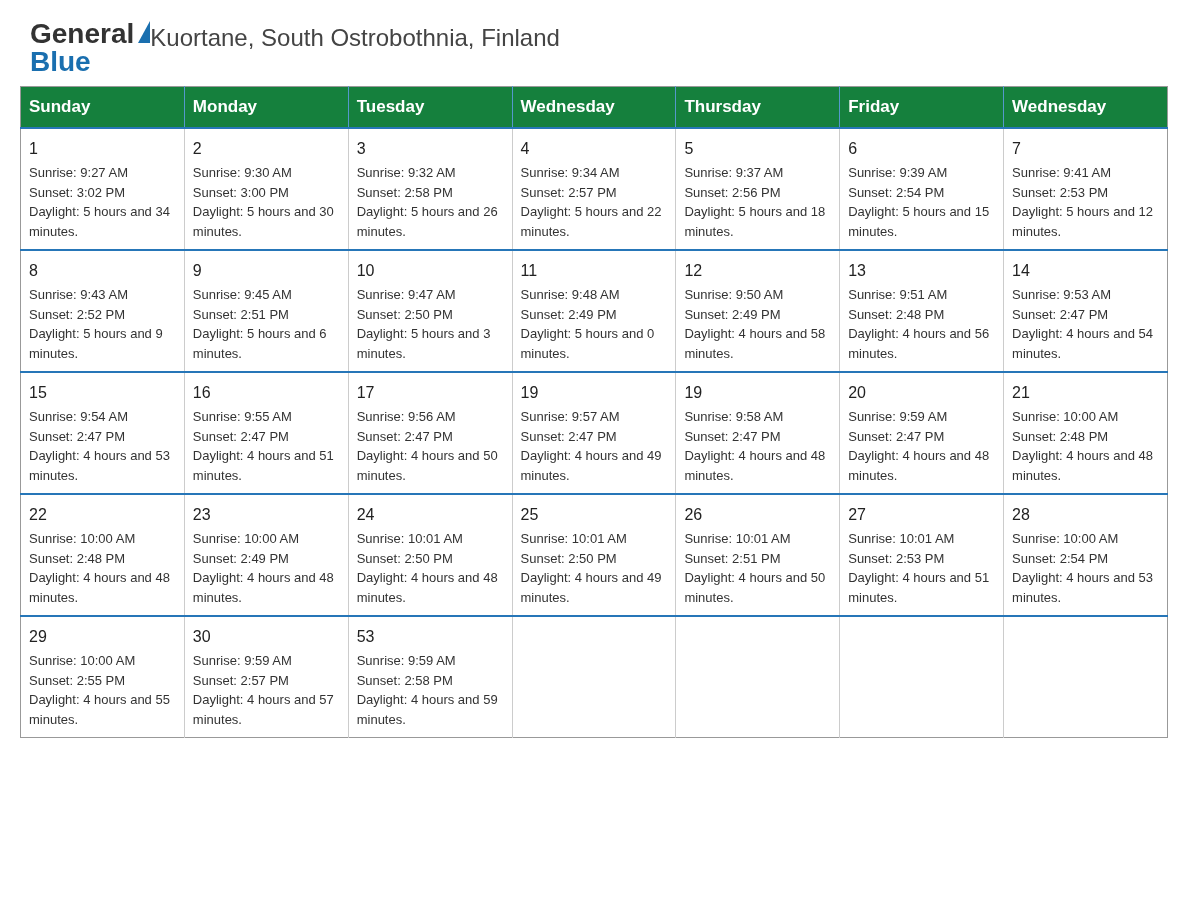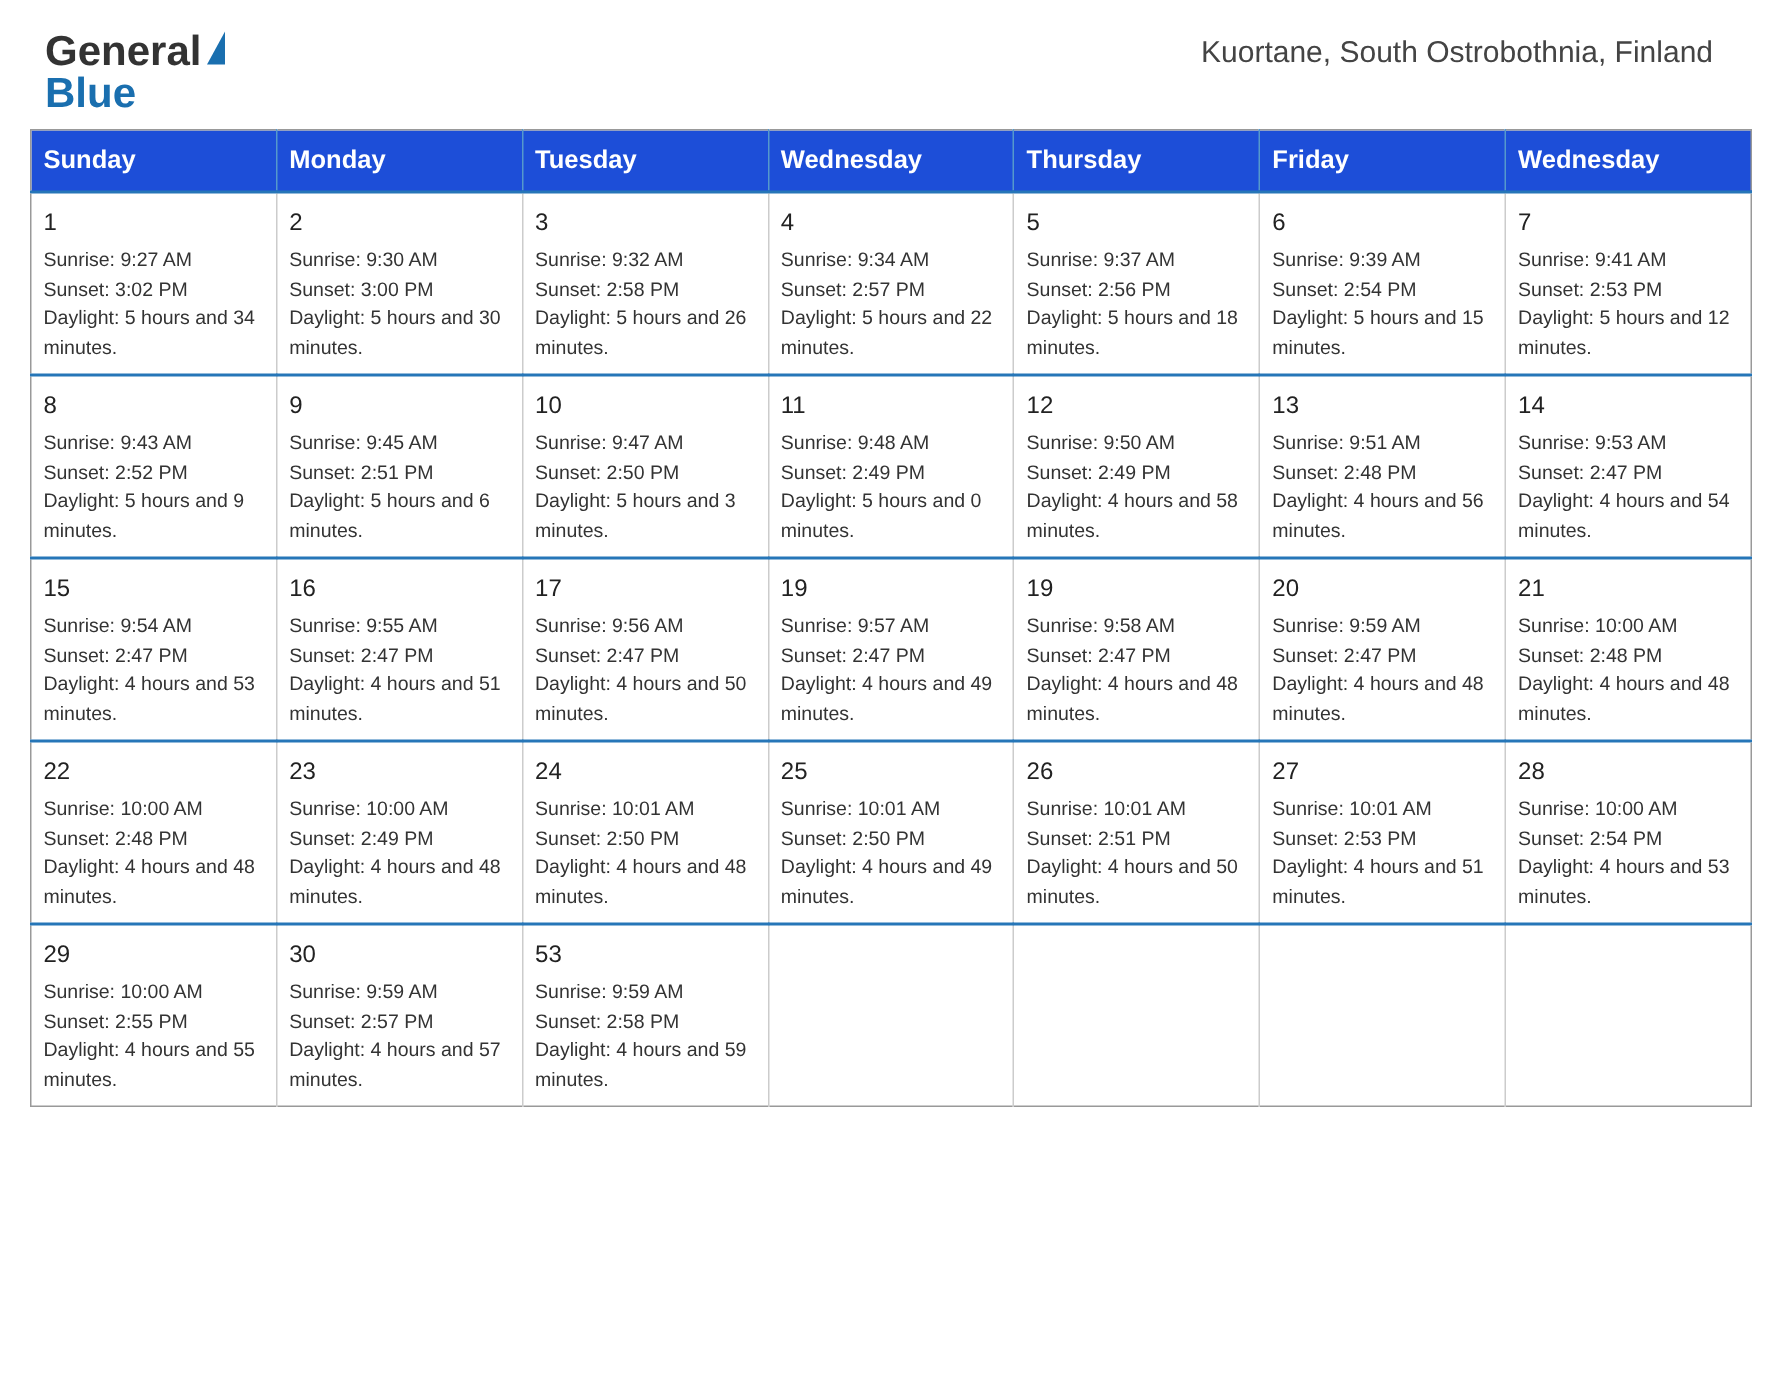--- a/index.html
+++ b/index.html
@@ -5,23 +5,22 @@
     * { box-sizing: border-box; margin: 0; padding: 0; }
     body {
       font-family: Arial, sans-serif;
       background: #fff;
       color: #333;
       width: 1188px;
       min-height: 918px;
     }
     .header {
       display: flex;
-      justify-content: space-between;
       align-items: flex-start;
-      padding: 20px 46px 10px 30px;
+      padding: 20px 30px 10px 30px;
     }
     .logo {
       display: flex;
       flex-direction: column;
       align-items: flex-start;
     }
     .logo-general {
       font-size: 28px;
       font-weight: bold;
       color: #333;
@@ -48,34 +47,34 @@
     .title-area {
       text-align: right;
     }
     .month-title {
       font-size: 52px;
       font-weight: bold;
       color: #222;
       line-height: 1.1;
     }
     .location {
-      font-size: 20px;
+      font-size: 24px;
       color: #444;
       margin-top: 4px;
     }
     .calendar-wrapper {
       padding: 0 20px 20px 20px;
     }
     table {
       width: 100%;
       border-collapse: collapse;
       border: 1px solid #999;
     }
     thead tr {
-      background-color: #1d4ed8;
+      background-color: #15803d;
     }
     thead th {
       color: #fff;
       font-size: 17px;
       font-weight: bold;
       padding: 10px 8px;
       text-align: left;
       border-right: 1px solid #5598cc;
     }
     thead th:last-child {

